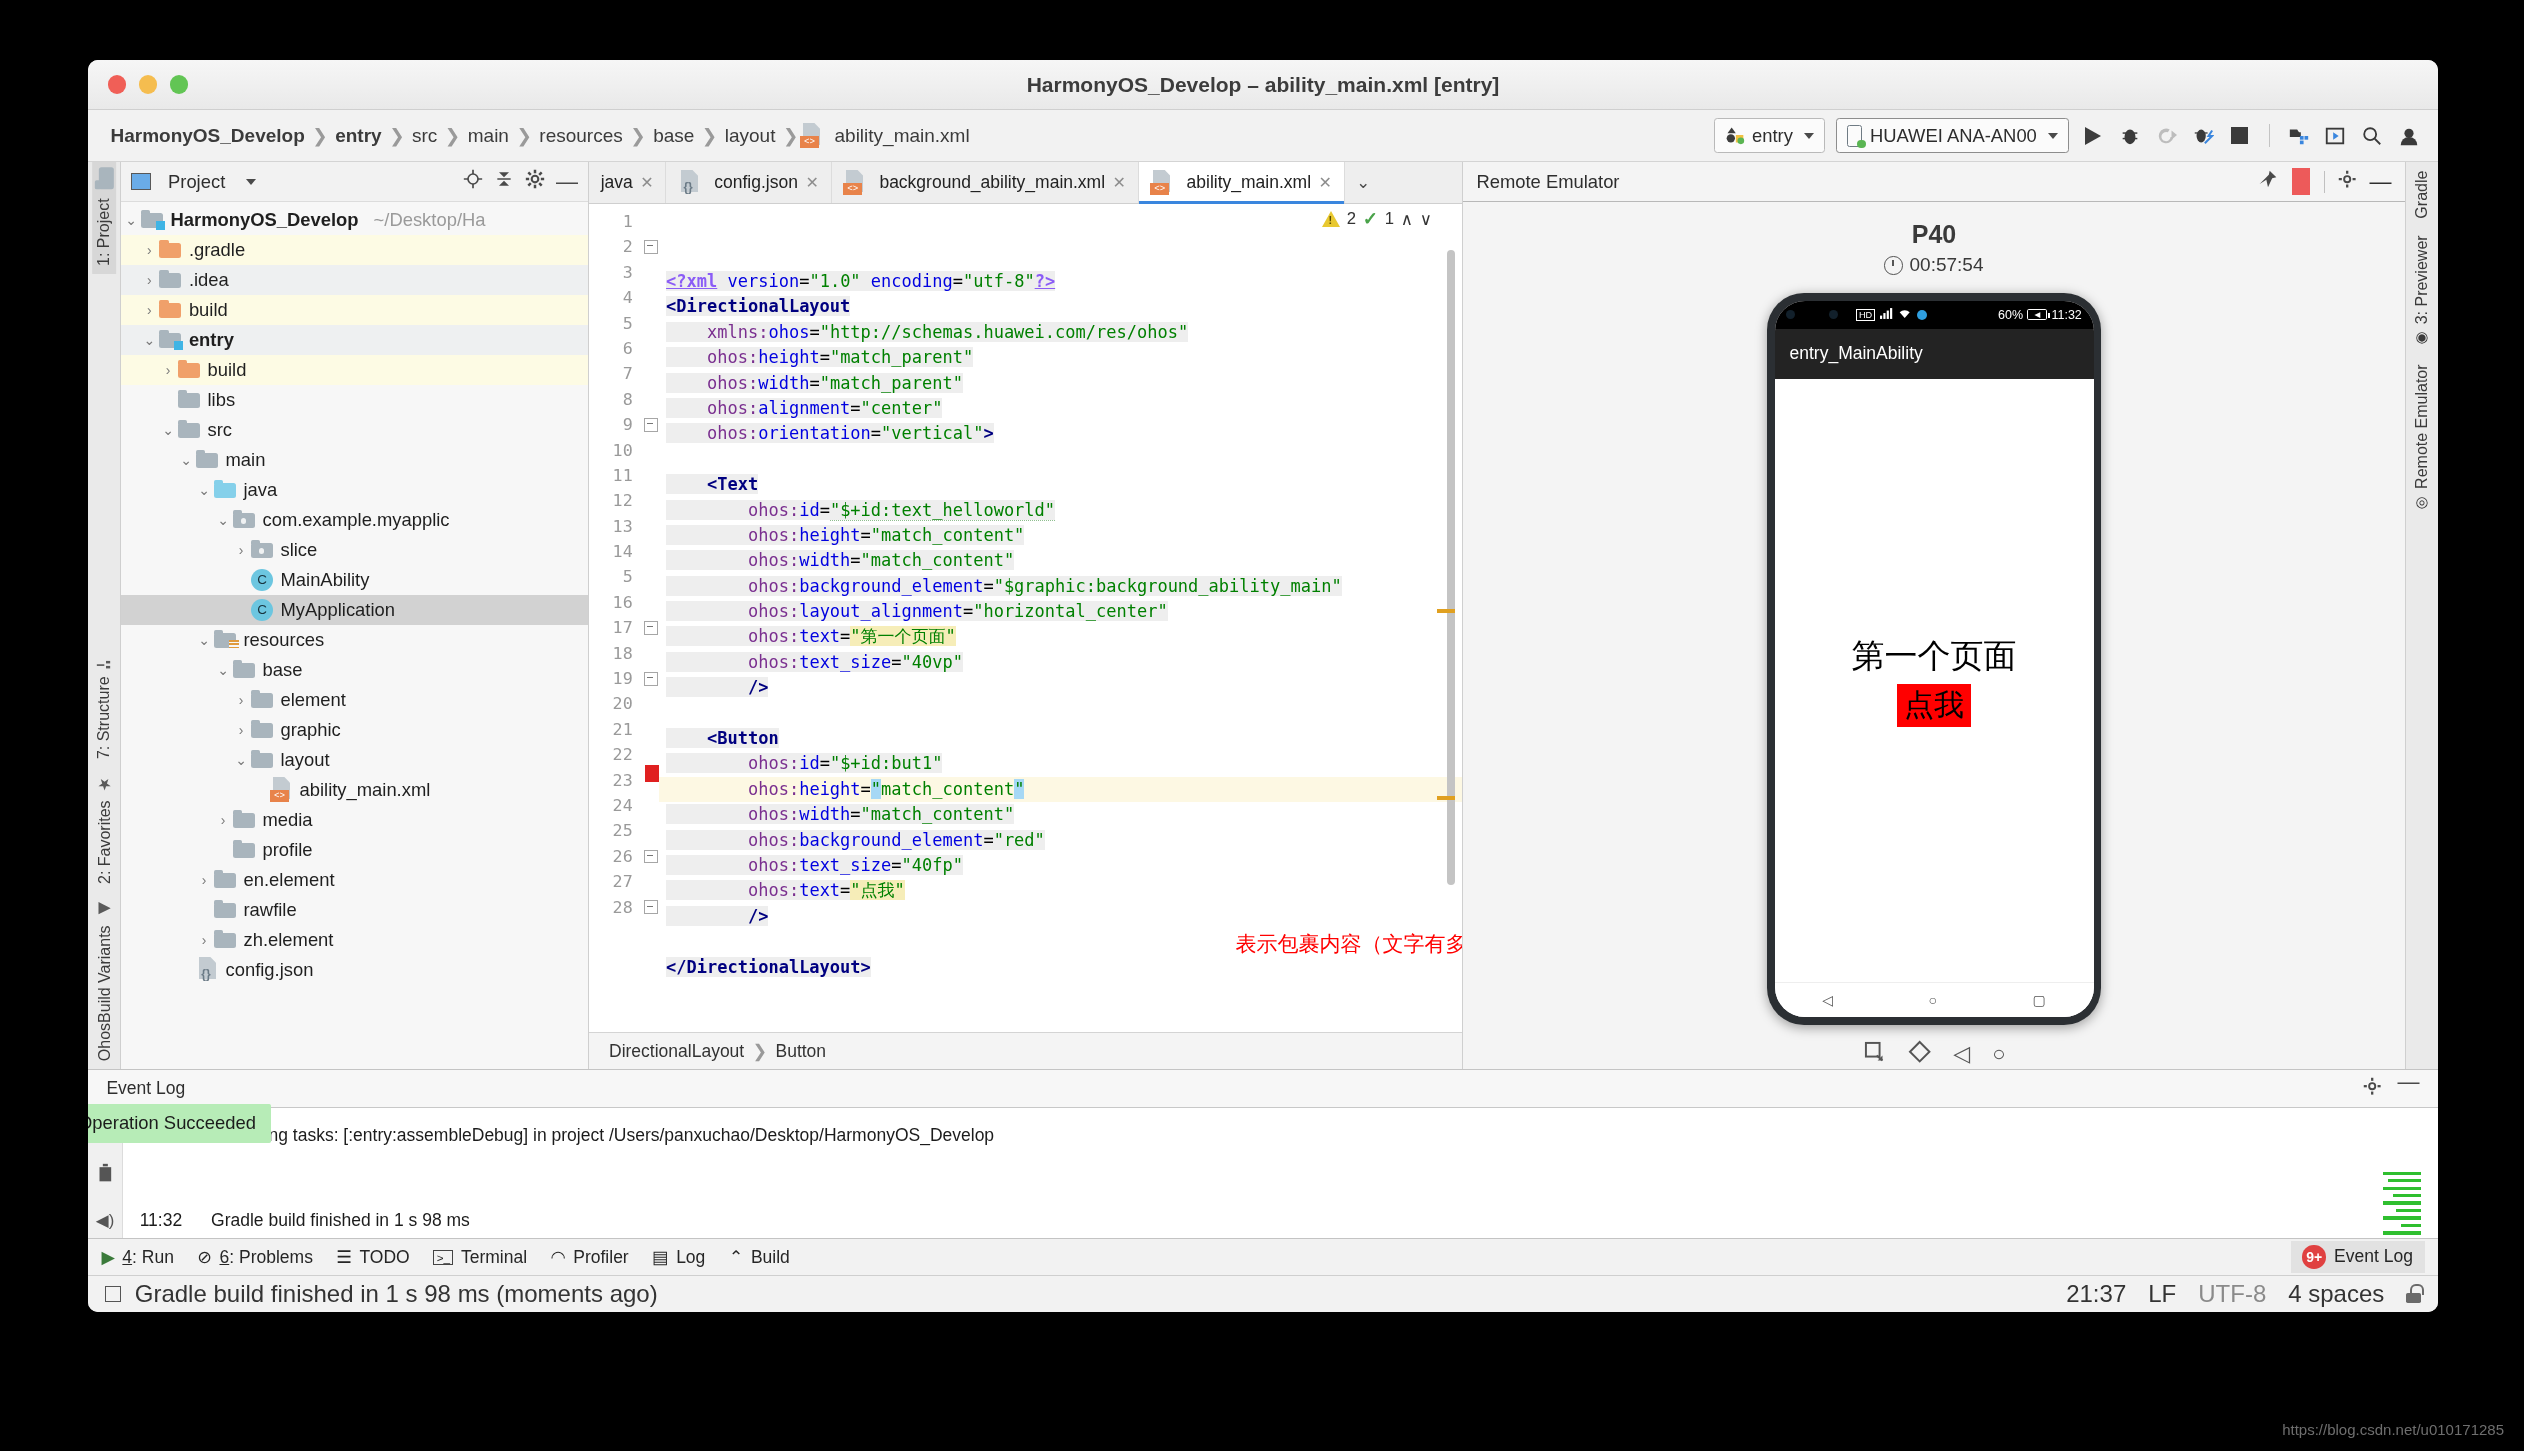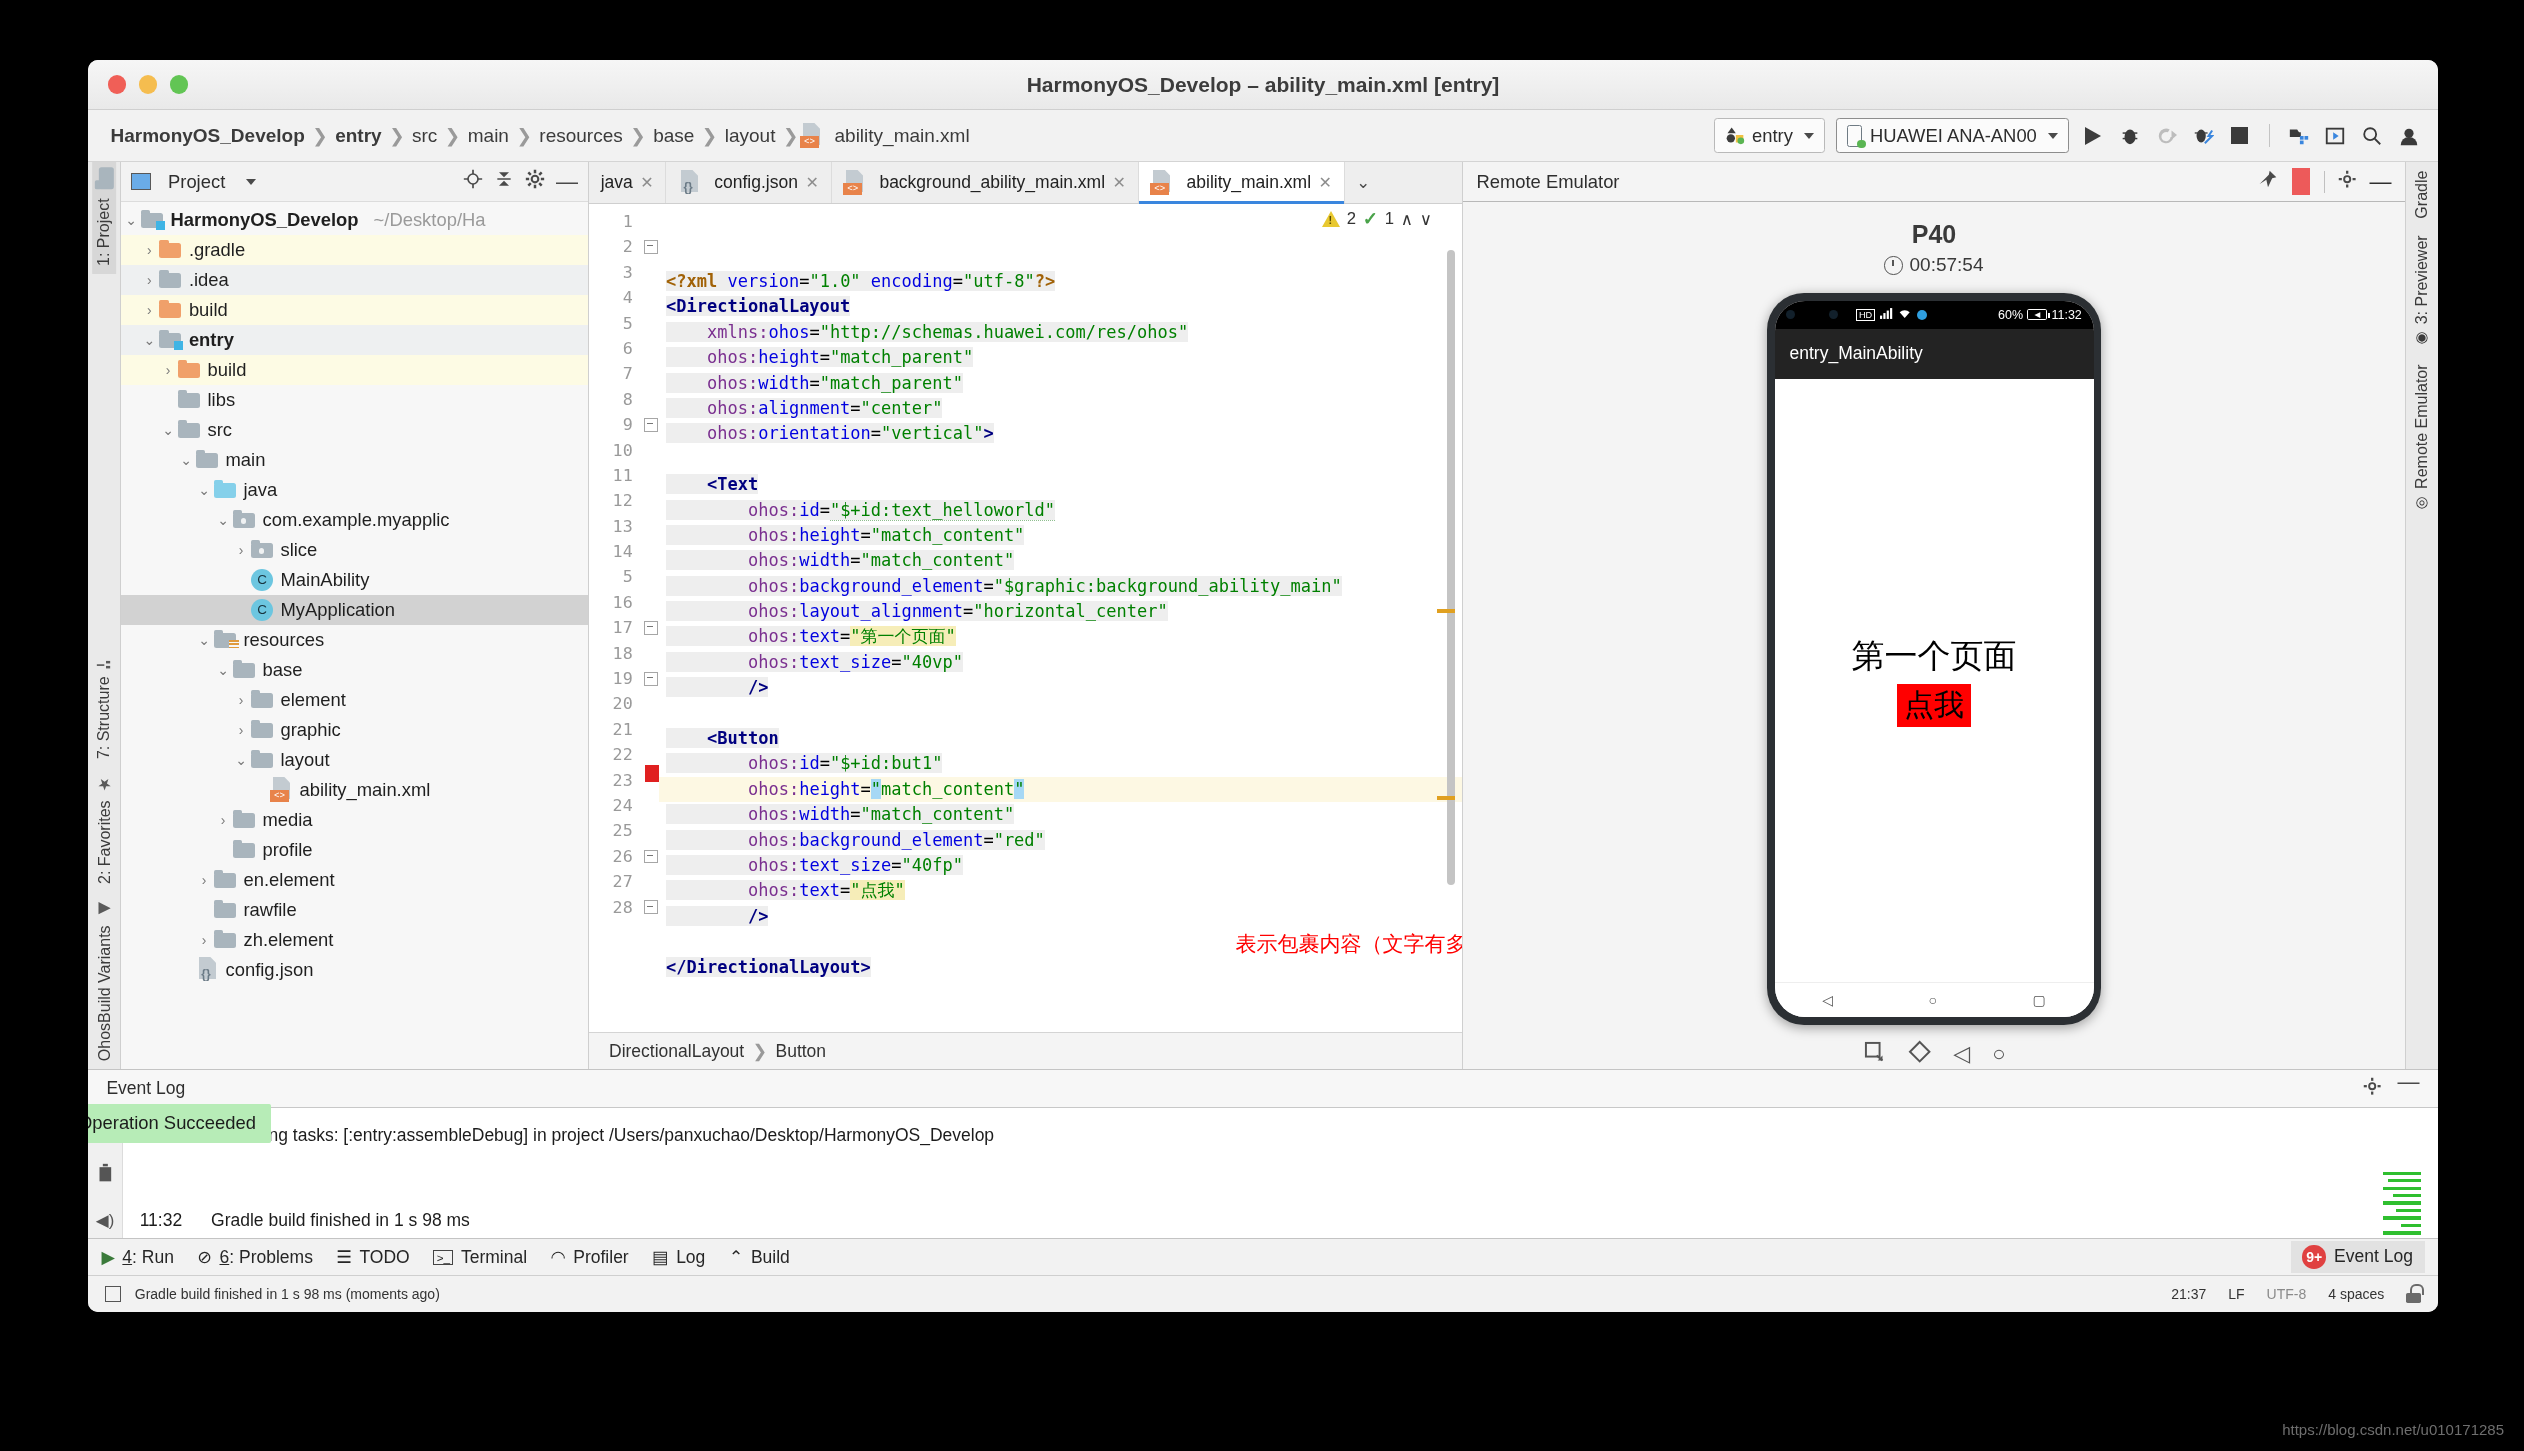--- a/index.html
+++ b/index.html
@@ -169,21 +169,21 @@
     font-size:17px; padding-top:5px; overflow:hidden; white-space:pre;
   }
   .ln { height:25.4px; line-height:25.4px; padding-left:6.7px; position:relative; }
   .ln .seg { background:#eeeeee; }
   .ln.cur { background:#fdf8e3; }
   .k-tag   { color:#000080; font-weight:bold; }
   .k-attr  { color:#7a2f8f; }
   .k-ns    { color:#0000e0; }
   .k-val   { color:#008000; }
   .k-punct { color:#000; }
-  .k-proc  { color:#a16207; font-weight:bold;}
+  .k-proc  { color:#8b5cf6; font-weight:bold;text-decoration:underline;}
   .hl-yellow { background:#f6edb8; }
   .hl-blue { background:#a6d8f5; }
   .squiggle { border-bottom:1.7px dotted #8fbf8f; }
   .annot {
     position:absolute; left:576px; top:726px; color:#ff0000; font-size:21px;
     font-family:"Liberation Sans", sans-serif; white-space:nowrap; z-index:6;
   }
   .insp {
     position:absolute; right:23.4px; top:1.7px; display:flex; align-items:center; gap:6.7px;
     background:#fff; padding:2.5px 6.7px; font-size:16.7px; color:#333; z-index:7;
@@ -261,21 +261,21 @@
     padding:0 13.4px; gap:23.4px; font-size:17.5px; color:#262626; flex:0 0 37px;
   }
   .tw .item { display:flex; align-items:center; gap:7.5px; white-space:nowrap;}
   .tw u { text-decoration:underline; }
   .tw .right { margin-left:auto; display:flex; align-items:center; gap:8.3px; background:#e2e2e2; padding:4.2px 11.7px;}
   .badge9 { width:23.4px;height:23.4px;border-radius:50%;background:#e04141;color:#fff;font-size:14px;display:flex;align-items:center;justify-content:center;font-weight:bold;}
 
   
   .status {
     height:37px; background:#f2f2f2; border-top:0.8px solid #cfcfcf; display:flex; align-items:center;
-    padding:0 16.7px; gap:13.4px; font-size:14px; color:#333; flex:0 0 37px;
+    padding:0 16.7px; gap:13.4px; font-size:24px; color:#333; flex:0 0 37px;
   }
   .status .right { margin-left:auto; display:flex; align-items:center; gap:22px;}
   .status .dim { color:#8a8a8a; }
   .lock { width:15px;height:18.4px; position:relative; }
   .lock:before{content:"";position:absolute;left:0;bottom:0;width:15px;height:10px;background:#6a6a6a;border-radius:1.7px;}
   .lock:after{content:"";position:absolute;left:3.3px;bottom:8.3px;width:10px;height:9.2px;border:2.5px solid #6a6a6a;border-bottom:none;border-radius:5.8px 5.8px 0 0;}
   .sq-ico{width:16.7px;height:16.7px;border:1.7px solid #555;}
 
   .watermark { position:absolute; right:20px; bottom:13.4px; color:#6e6e6e; font-size:15px; }
 </style>

